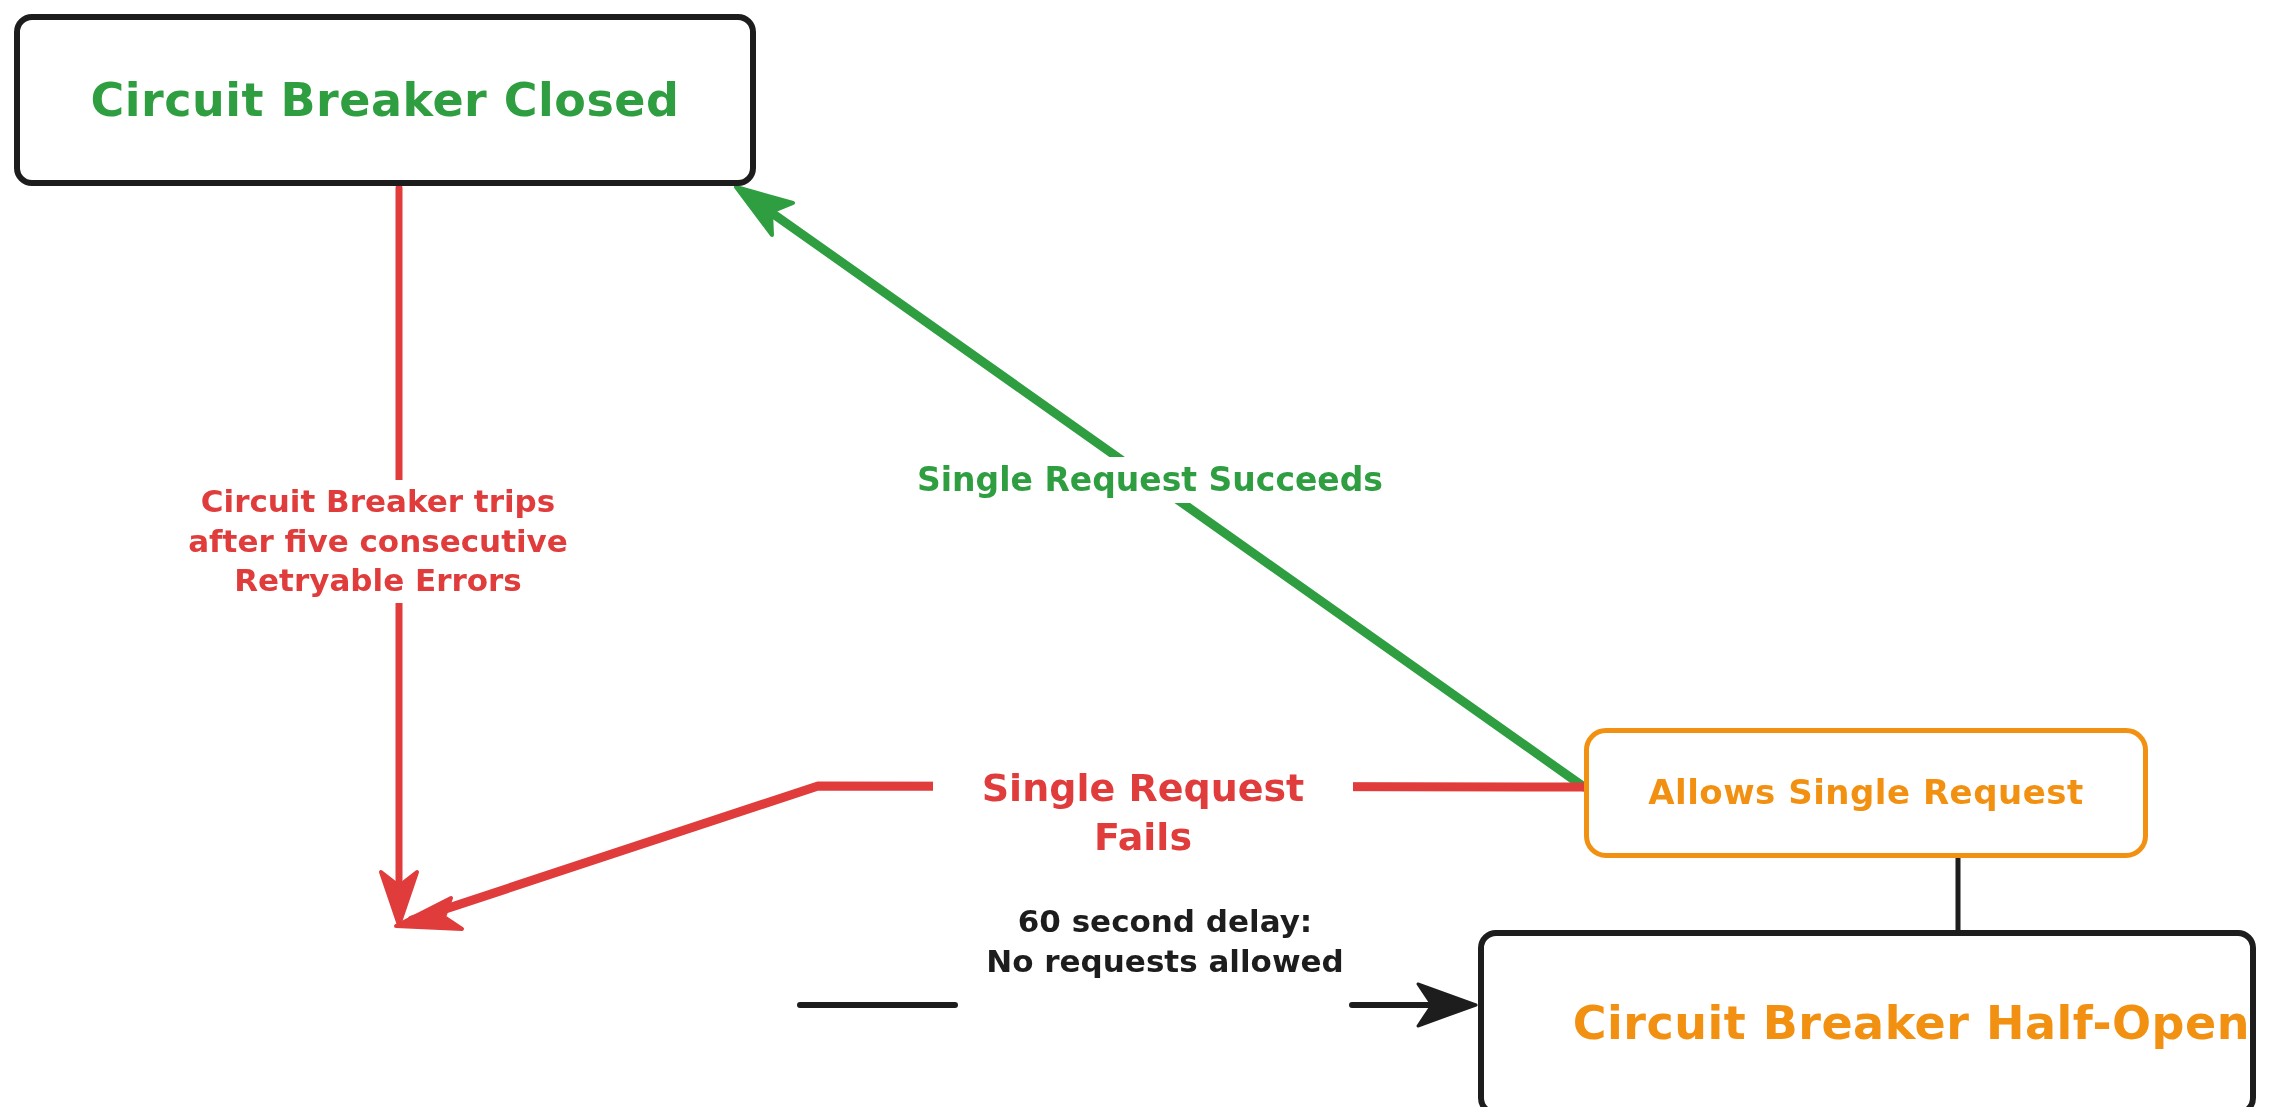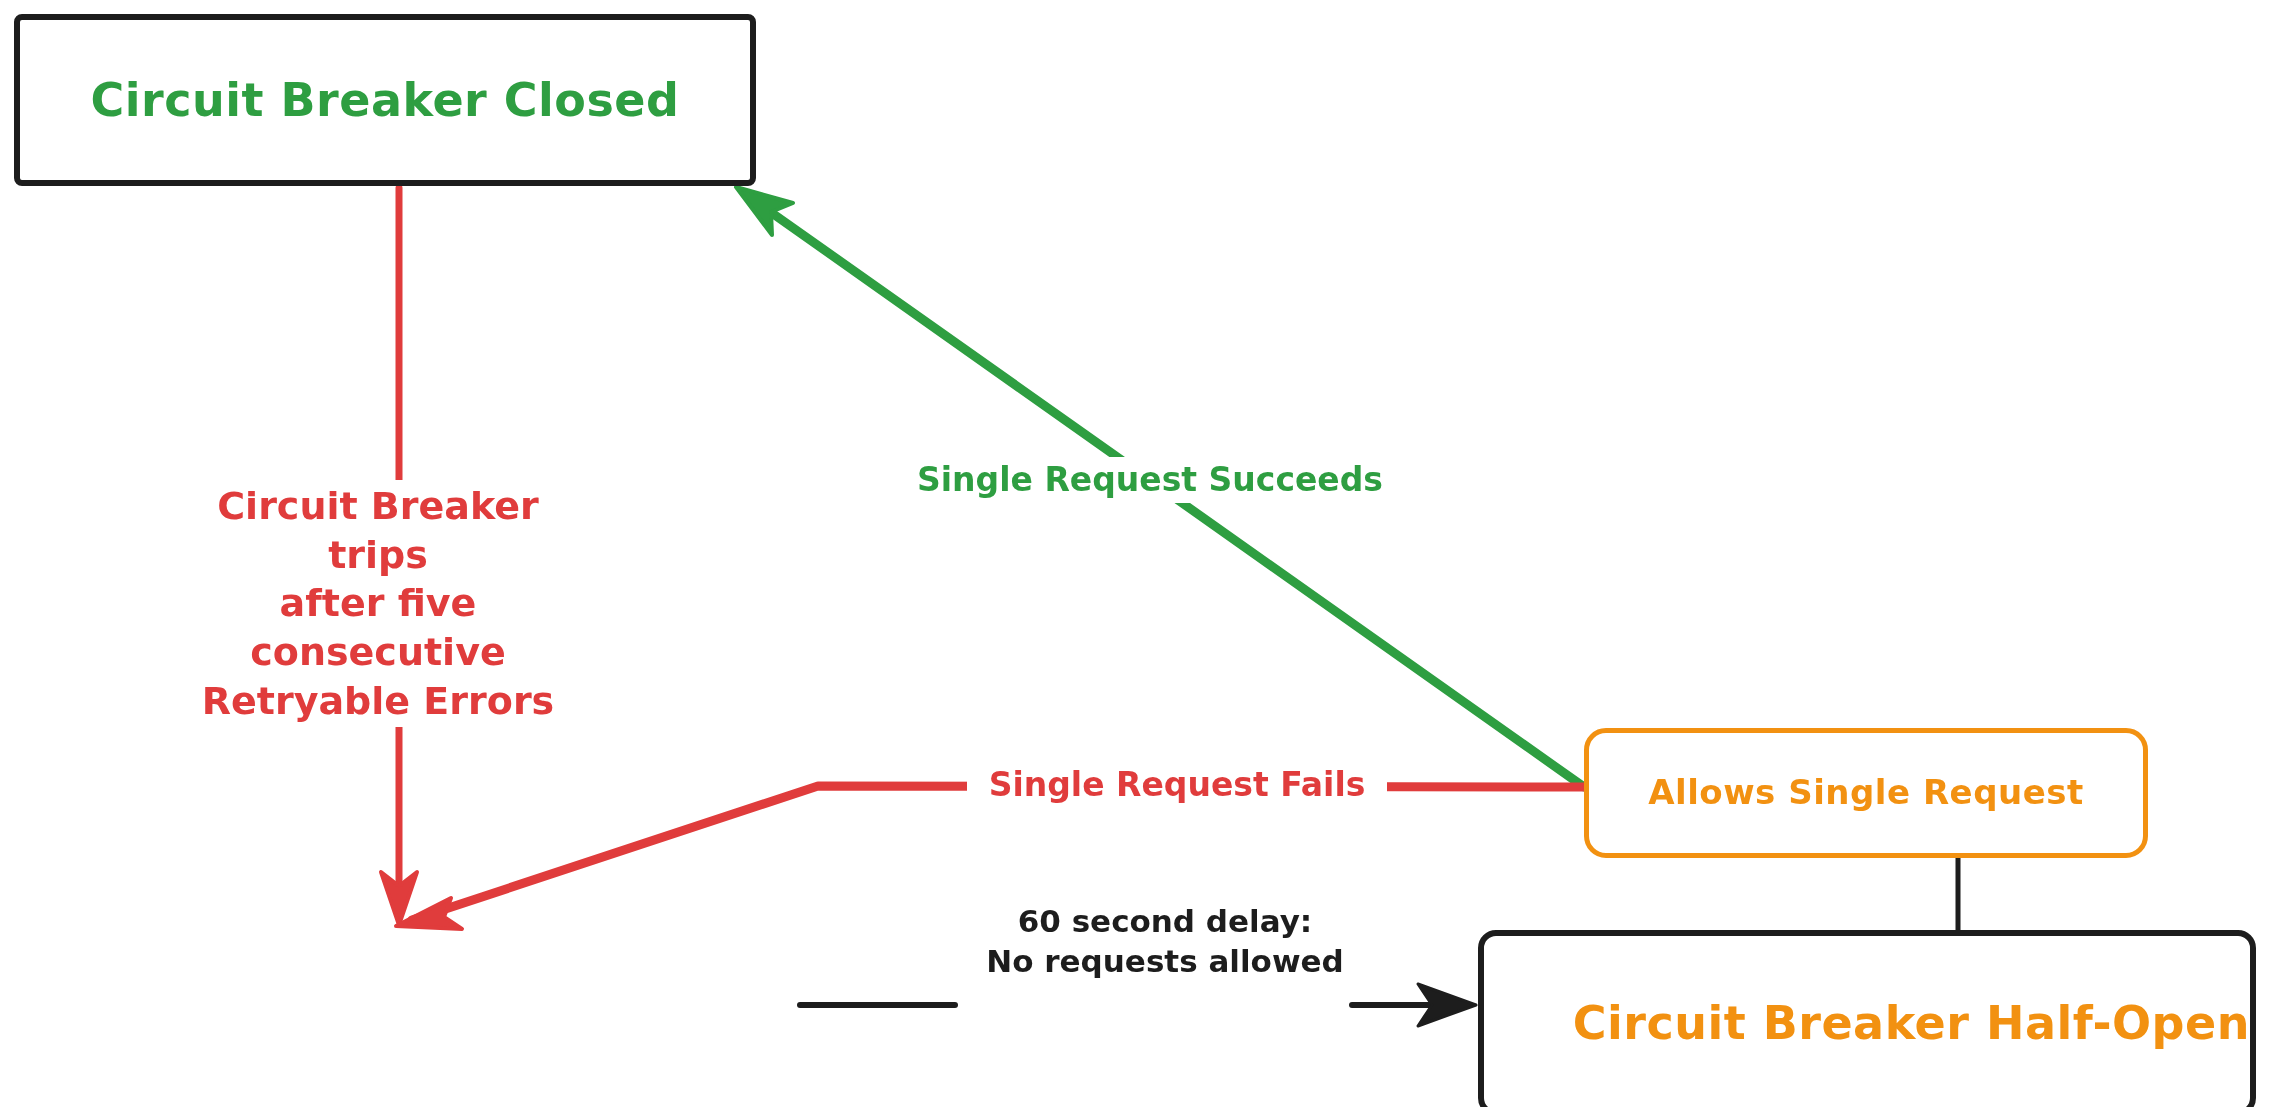--- a/index.html
+++ b/index.html
@@ -47,21 +47,21 @@
     font-family: "DejaVu Sans", "Liberation Sans", sans-serif;
     font-weight: 700;
     letter-spacing: 0.5px;
     line-height: 1.1;
     white-space: nowrap;
   }
   .label-green  { color: #2E9E41; }
   .label-red    { color: #E03C3C; }
   .label-orange { color: #F29111; }
 
-  #node-closed   { left: 14px;   top: 14px;  width: 742px; height: 172px; border-radius: 8px; }
+  #node-closed   { left: 14px;   top: 14px;  width: 742px; height: 172px; }
   #node-open     { left: 24px;   top: 930px; width: 772px; height: 158px; }
   #node-halfopen { left: 1478px; top: 930px; width: 778px; height: 186px; justify-content: flex-end; }
   #node-allows   { left: 1584px; top: 728px; width: 564px; height: 130px; }
 
   #node-closed .node-label   { font-size: 46px; }
   #node-open .node-label     { font-size: 46px; }
   #node-halfopen .node-label { font-size: 46px; }
   #node-allows .node-label   { font-size: 34px; text-align: center; }
 
   .edge-label {
@@ -70,29 +70,29 @@
     font-weight: 700;
     line-height: 1.28;
     text-align: center;
     white-space: pre-line;
     background: #ffffff;
     padding: 2px 8px;
     box-sizing: border-box;
   }
   #edge-label-trip {
     left: 168px; top: 480px; width: 420px;
-    font-size: 38px; color: #E03C3C;
+    font-size: 31px; color: #E03C3C;
   }
   #edge-label-succeeds {
     left: 900px; top: 457px; width: 500px;
     font-size: 33px; color: #2E9E41;
   }
   #edge-label-fails {
-    left: 967px; top: 762px; width: 420px;
-    font-size: 33px; color: #E03C3C;
+    left: 933px; top: 762px; width: 420px;
+    font-size: 38px; color: #E03C3C;
   }
   #edge-label-delay {
     left: 955px; top: 900px; width: 420px;
     font-size: 31px; color: #1d1d1d;
   }
 </style>
 </head>
 <body>
 
 <div id="diagram-root">

